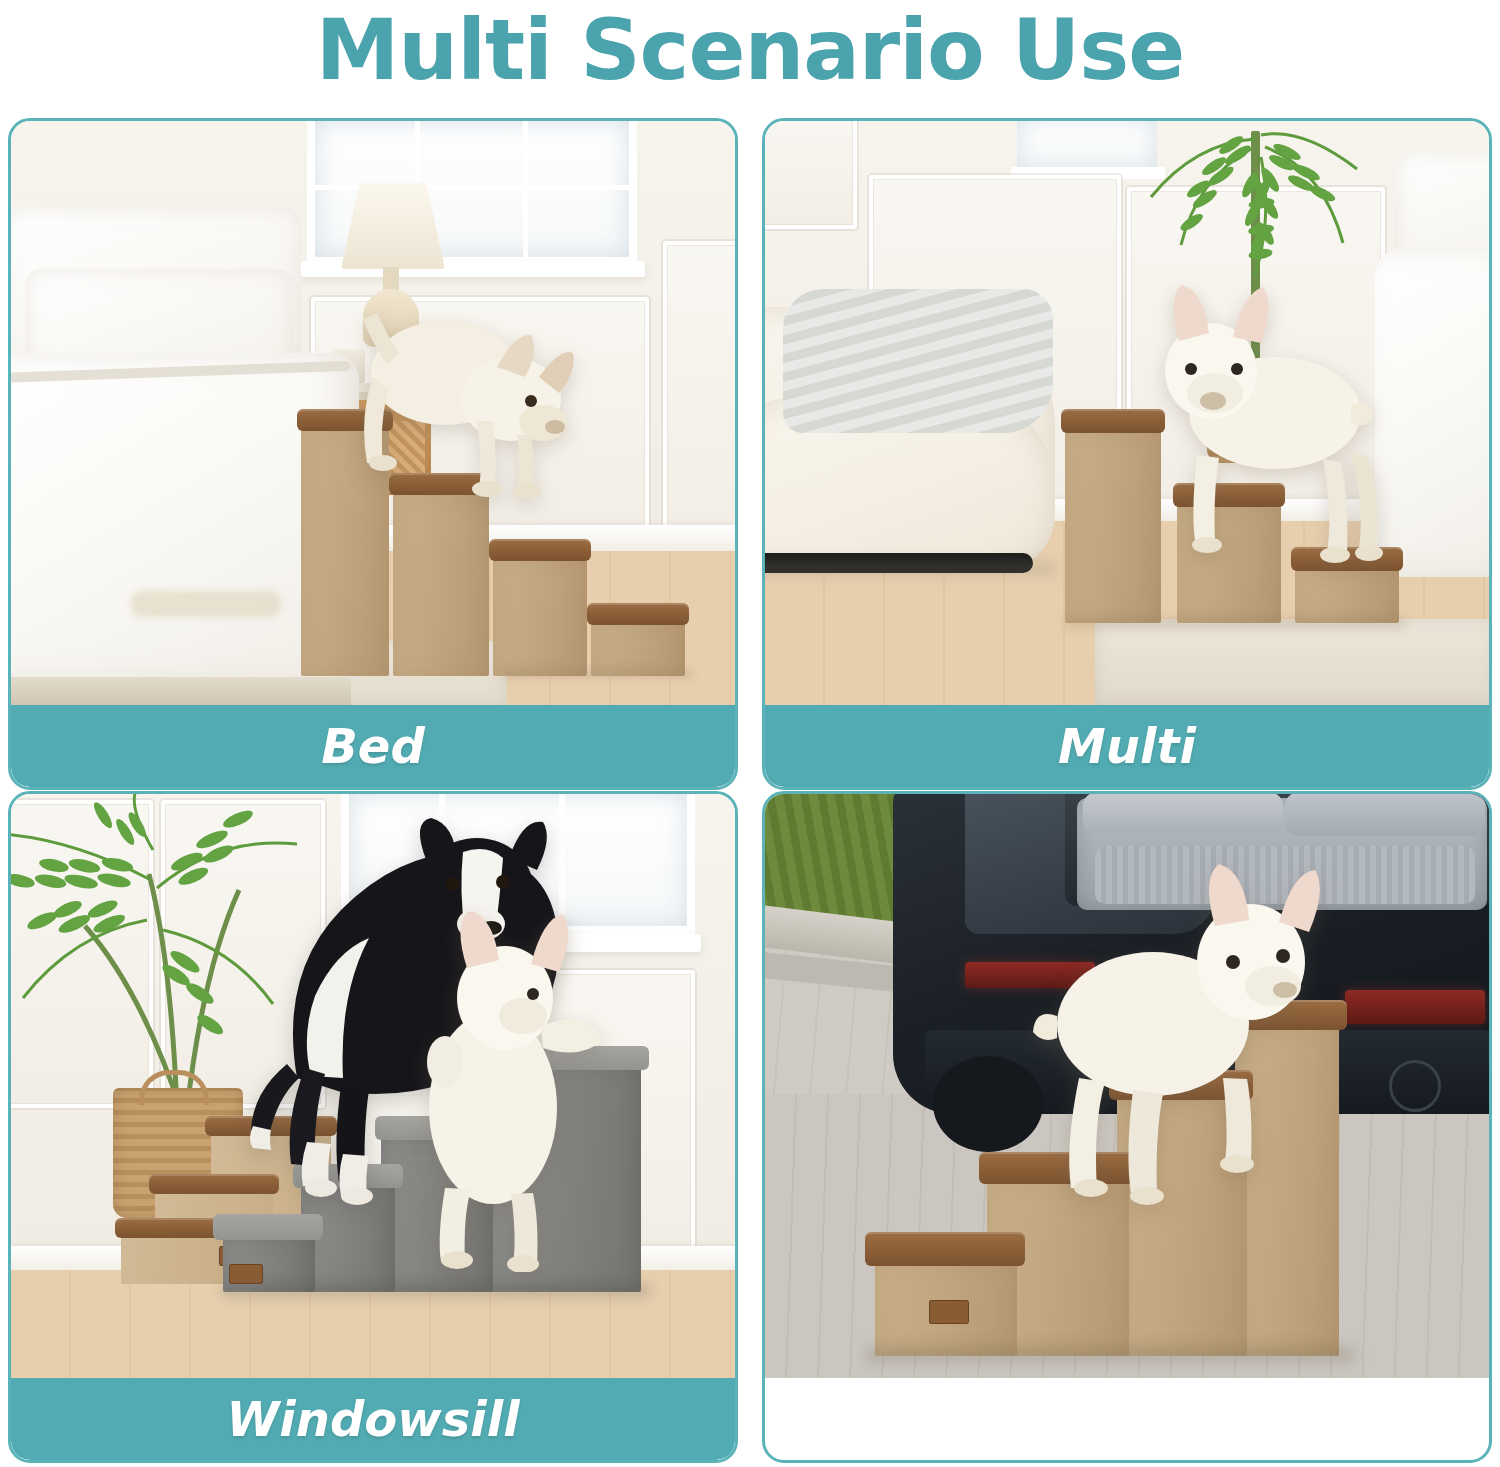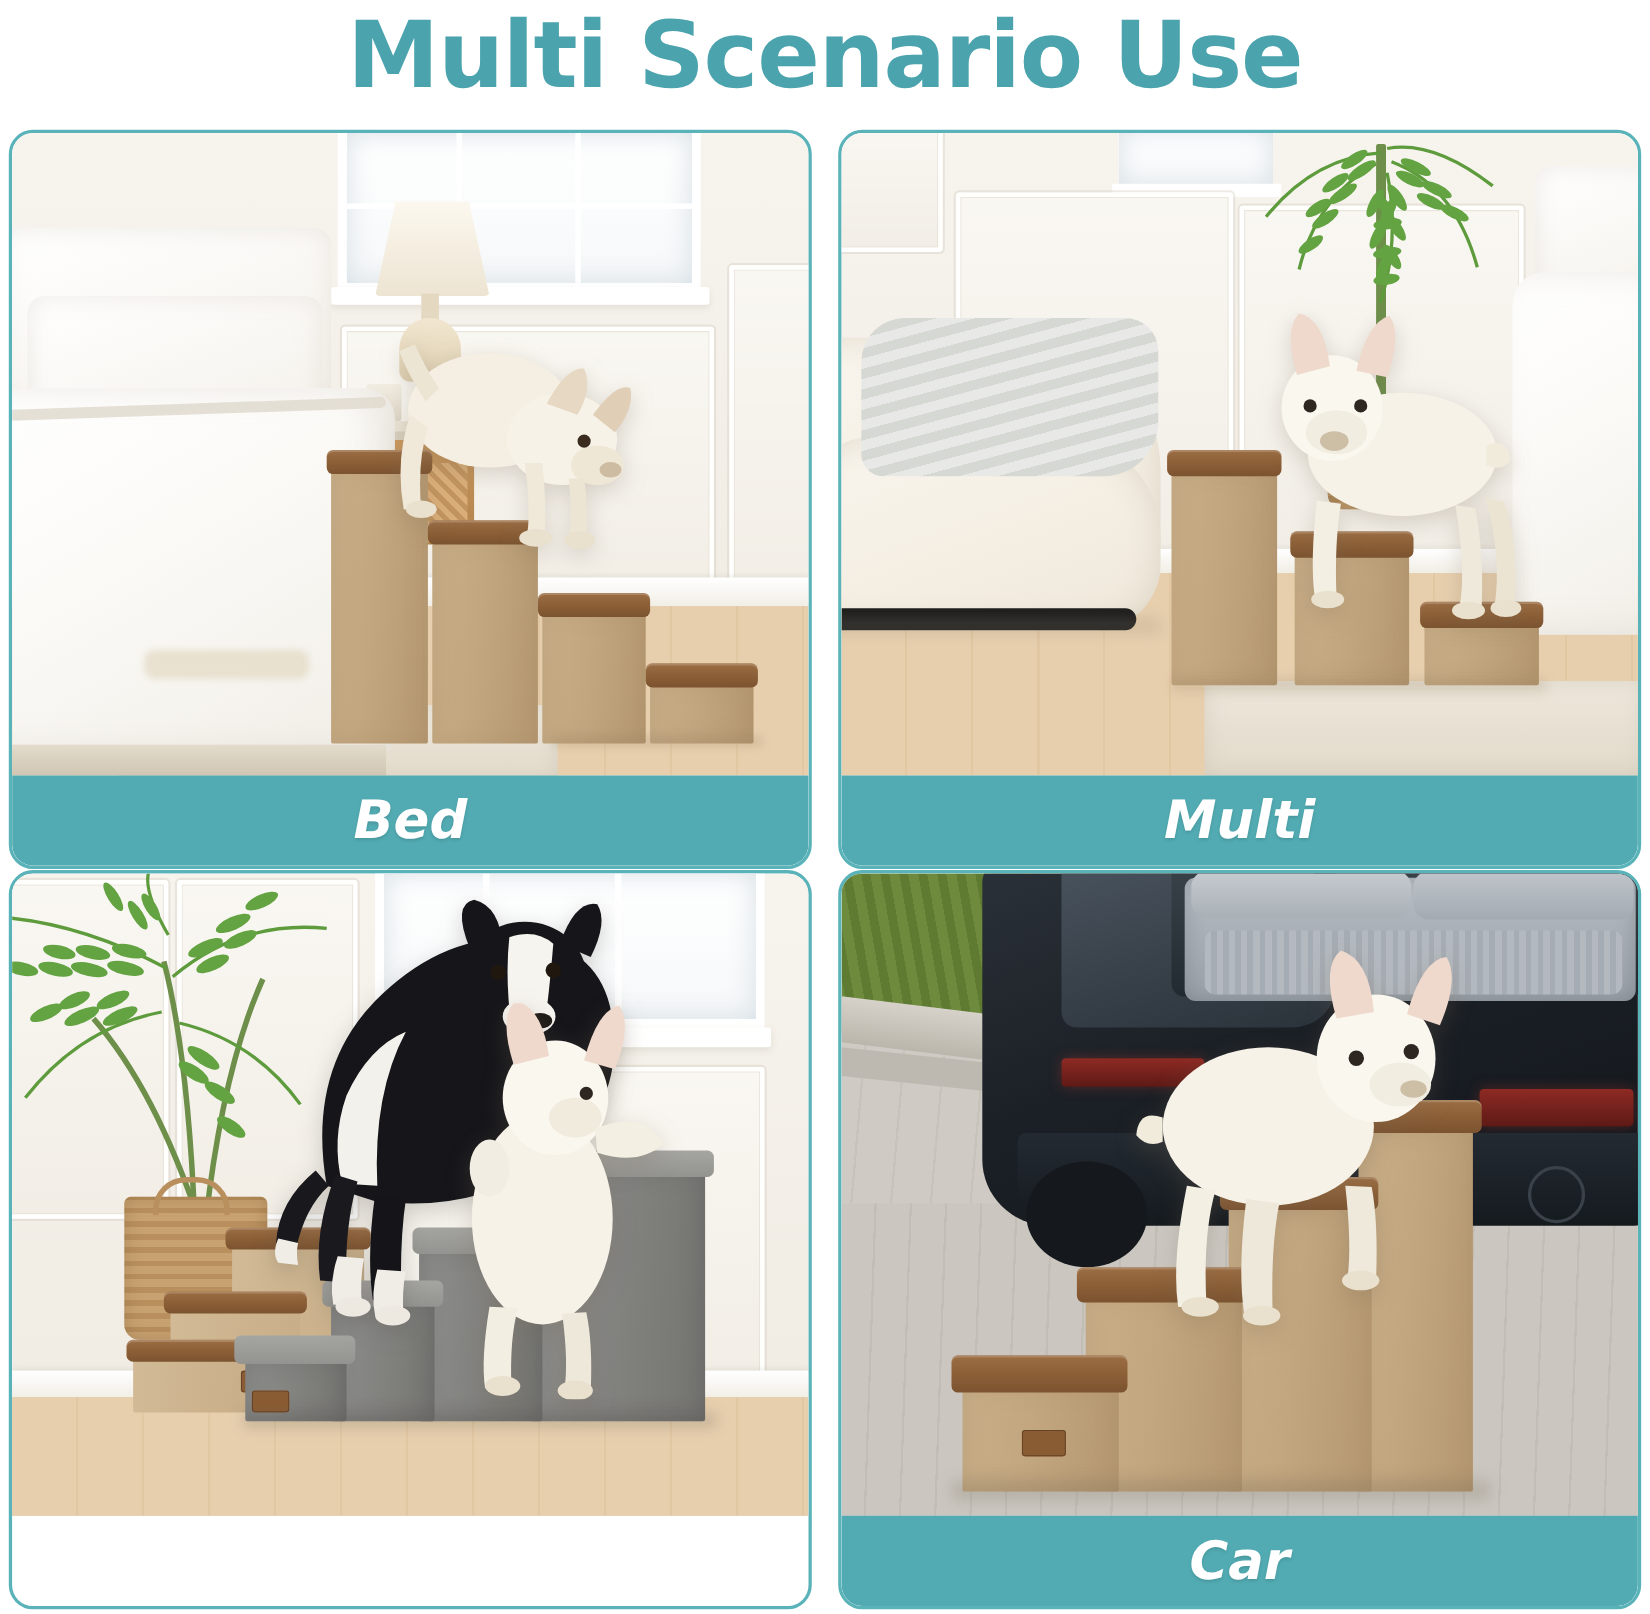--- a/index.html
+++ b/index.html
@@ -426,20 +426,23 @@
             <circle cx="150" cy="82" r="6" fill="#2E2620"></circle>
             <path d="M158 114 q46 -18 62 14 q-22 20 -60 8z" fill="#F3EFE3"></path>
             <path d="M62 276 q-8 48 -4 74 l24 1 q-2 -46 6 -74z" fill="#F2EEE2"></path>
             <path d="M128 282 q6 44 2 70 l24 1 q2 -44 -4 -72z" fill="#EEE8DA"></path>
             <ellipse cx="74" cy="348" rx="16" ry="9" fill="#E9E0CD"></ellipse>
             <ellipse cx="140" cy="352" rx="16" ry="9" fill="#E9E0CD"></ellipse>
             <ellipse cx="62" cy="150" rx="18" ry="26" fill="#F2EDE2"></ellipse>
           </svg>
         </div>
       </div>
+      <div class="caption">
+        <span>Windowsill</span>
+      </div>
     </div>
 
     <div class="card">
       <div class="photo">
         <div class="scene">
           <div class="lay asphalt" style="left:0;top:0;right:0;bottom:0;"></div>
           <div class="lay grass" style="left:0;top:-4px;width:300px;height:150px;border-radius:0 0 20px 0;"></div>
           <div class="lay curb" style="left:0;top:130px;width:300px;height:42px;transform:skewY(7deg);"></div>
           <div class="lay" style="left:0;top:176px;width:340px;height:26px;background:#BEB9B0;transform:skewY(6deg);"></div>
           <div class="lay" style="left:0;top:300px;right:0;height:290px;background:repeating-linear-gradient(92deg,#CBC7C0 0 30px,#C2BEB6 30px 32px);"></div>
@@ -486,19 +489,16 @@
             <path d="M74 182 q-22 -8 -24 16 q10 12 24 6z" fill="#F1EBDC"></path>
             <path d="M96 244 q-14 68 -8 110 l26 2 q-4 -66 8 -108z" fill="#F3EFE3"></path>
             <path d="M150 256 q-8 64 -2 104 l26 2 q-2 -62 6 -102z" fill="#EEE8DA"></path>
             <path d="M240 244 q6 54 2 84 l26 1 q2 -52 -4 -84z" fill="#EFE9DB"></path>
             <ellipse cx="108" cy="354" rx="17" ry="9" fill="#E9E0CD"></ellipse>
             <ellipse cx="164" cy="362" rx="17" ry="9" fill="#E9E0CD"></ellipse>
             <ellipse cx="254" cy="330" rx="17" ry="9" fill="#E9E0CD"></ellipse>
           </svg>
         </div>
       </div>
-      <div class="caption">
-        <span>Car</span>
-      </div>
     </div>
 
   </div>
 </div>
 
 </body></html>

